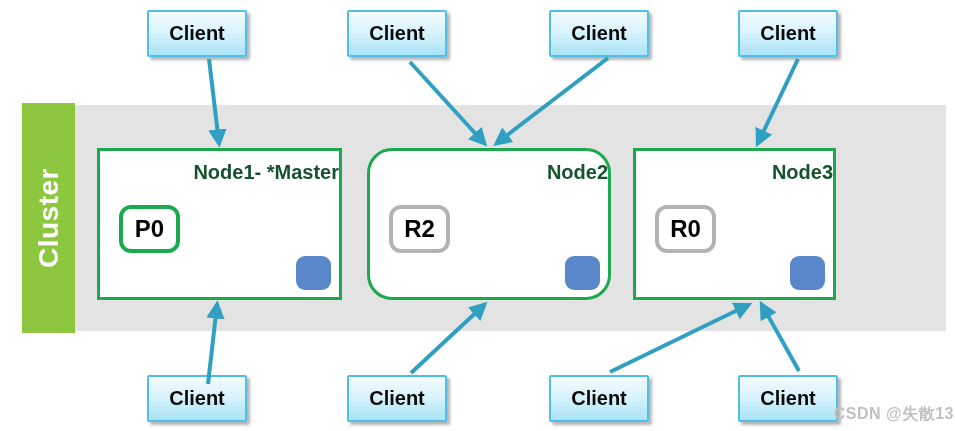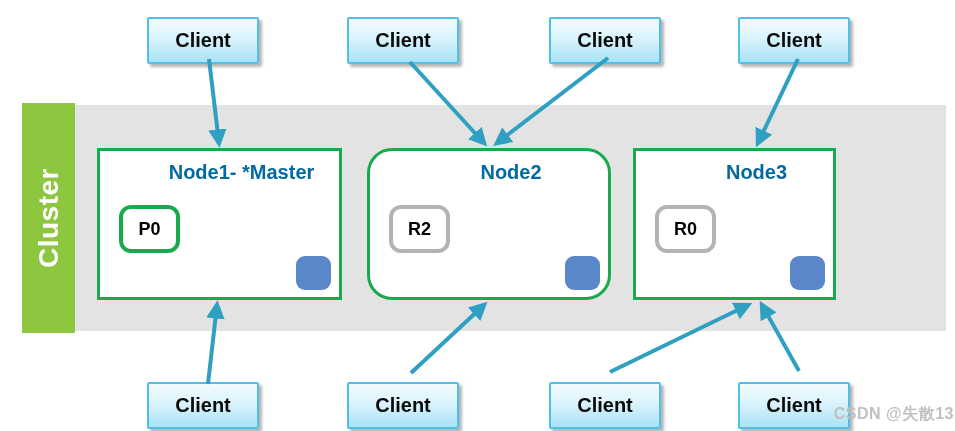--- a/index.html
+++ b/index.html
@@ -22,37 +22,37 @@
   .cluster-bar .vtext{
     transform:rotate(-90deg);white-space:nowrap;color:#fff;font-size:28px;letter-spacing:.5px;
   }
   .node{
     position:absolute;top:148px;height:152px;background:#fff;
     border:3px solid var(--node-green);
   }
   .node-1{left:97px;width:245px;}
   .node-2{left:367px;width:244px;border-radius:25px;}
   .node-3{left:633px;width:203px;}
-  .node .title{margin-top:10px;text-align:center;font-size:20px;color:#0369a1;margin-left:44px;}
+  .node .title{margin-top:10px;text-align:right;font-size:20px;color:#14532d;margin-left:44px;}
   .shards{position:absolute;left:19px;top:54px;display:flex;gap:14px;}
   .shard{
     width:61px;height:48px;border-radius:12px;background:#fff;
-    display:flex;align-items:center;justify-content:center;font-size:18px;color:#000;
+    display:flex;align-items:center;justify-content:center;font-size:24px;color:#000;
   }
   .shard.primary{border:4px solid var(--node-green);}
   .shard.replica{border:4px solid var(--shard-gray);}
   .blue-square{
     position:absolute;right:8px;bottom:7px;width:35px;height:34px;border-radius:9px;
     background:var(--blue-square);
   }
   .client{
-    position:absolute;width:112px;height:47px;border:2px solid var(--client-border);border-radius:2px;
+    position:absolute;width:100px;height:47px;border:2px solid var(--client-border);border-radius:2px;
     background:linear-gradient(180deg,var(--client-fill-top) 0%,#d9f3fc 45%,var(--client-fill-bottom) 100%);
     box-shadow:3px 3px 3px rgba(120,120,120,.55);
-    display:flex;align-items:center;justify-content:center;font-size:20px;color:#0a0a0a;margin-top:7px;
+    display:flex;align-items:center;justify-content:center;font-size:20px;color:#0a0a0a;
   }
   .tc1{left:147px;top:10px;} .tc2{left:347px;top:10px;} .tc3{left:549px;top:10px;} .tc4{left:738px;top:10px;}
   .bc1{left:147px;top:375px;} .bc2{left:347px;top:375px;} .bc3{left:549px;top:375px;} .bc4{left:738px;top:375px;}
   .arrows{position:absolute;left:0;top:0;pointer-events:none;}
   .arrows line{stroke:var(--arrow);stroke-width:4;}
   .watermark{
     position:absolute;right:1px;top:404px;font-size:16px;font-weight:bold;
     color:var(--watermark);letter-spacing:.5px;
   }
 </style>

